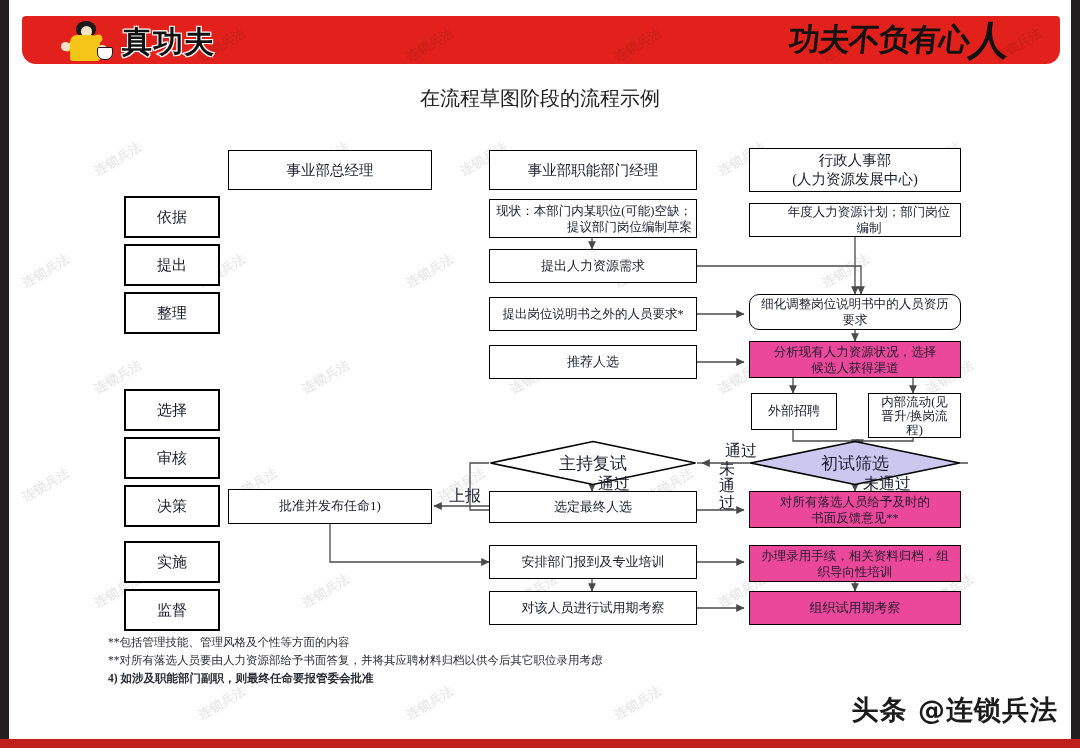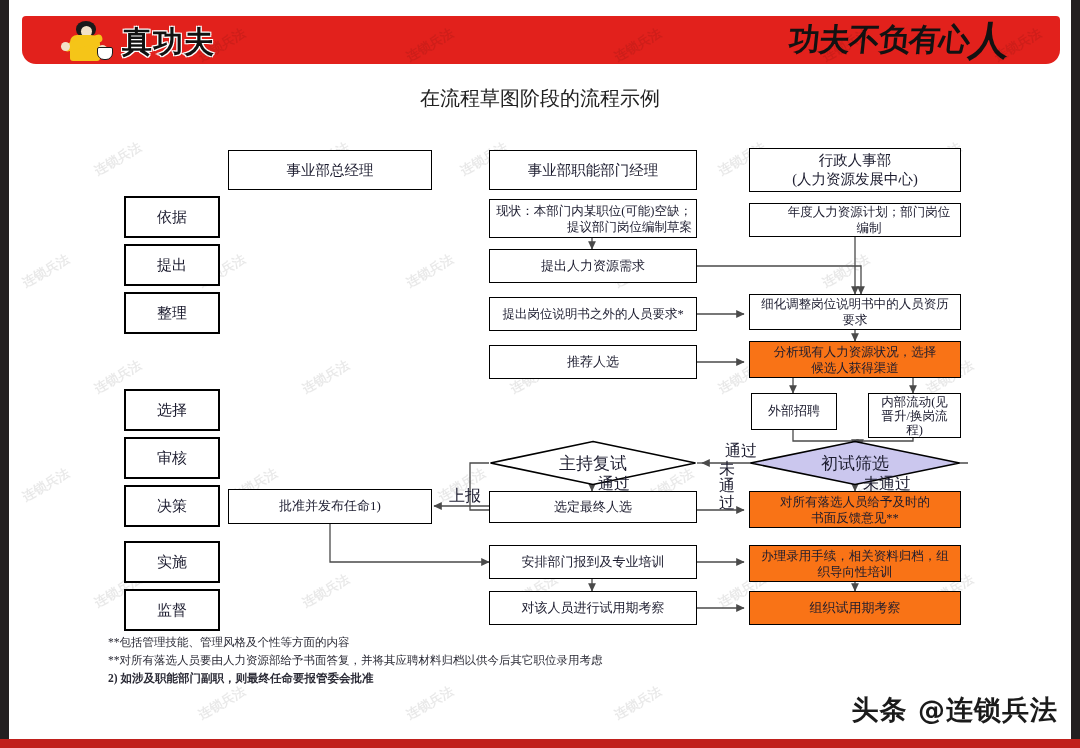--- a/index.html
+++ b/index.html
@@ -78,21 +78,21 @@
   .node {
     position:absolute;
     border:1.6px solid #000;
     background:#fff;
     display:flex; align-items:center; justify-content:center;
     text-align:center;
     font-size:13px; color:#1b1b2e; line-height:1.28;
     padding:2px 4px;
   }
   .node.hdr { font-size:14.5px; }
-  .node.purple { background:#f97316; }
+  .node.purple { background:#ec4899; }
   .node.small { font-size:12.5px; }
   .node.thin { border-width:1.2px;align-items:flex-end; }
 
   .stage {
     position:absolute; left:124px; width:96px; height:42px;
     border:2px solid #000; background:#fff;
     display:flex; align-items:center; justify-content:center;
     font-size:15px; color:#1b1b2e;
   }
 
@@ -325,21 +325,21 @@
     <div class="node" style="left:489px; top:545px; width:208px; height:34px;">
       <span>安排部门报到及专业培训</span>
     </div>
     <div class="node" style="left:489px; top:591px; width:208px; height:34px;">
       <span>对该人员进行试用期考察</span>
     </div>
 
     <div class="node small" style="left:749px; top:203px; width:212px; height:34px;padding-left:32px;">
       <span>年度人力资源计划；部门岗位编制</span>
     </div>
-    <div class="node small" style="left:749px; top:294px; width:212px; height:36px; flex-direction:column;">
+    <div class="node small" style="left:749px; top:294px; width:212px; height:36px; flex-direction:column;border-radius:10px;">
       <span>细化调整岗位说明书中的人员资历</span>
       <span>要求</span>
     </div>
     <div class="node small purple" style="left:749px; top:341px; width:212px; height:37px; flex-direction:column;">
       <span>分析现有人力资源状况，选择</span>
       <span>候选人获得渠道</span>
     </div>
     <div class="node" style="left:751px; top:393px; width:86px; height:37px;">
       <span>外部招聘</span>
     </div>
@@ -376,19 +376,19 @@
       <div>过</div>
     </div>
     <div class="elabel" style="left:863px; top:476px;">未通过</div>
     <div class="elabel" style="left:449px; top:488px;">上报</div>
 
   </div>
 
   <div id="notes">
     <div>**包括管理技能、管理风格及个性等方面的内容</div>
     <div>**对所有落选人员要由人力资源部给予书面答复，并将其应聘材料归档以供今后其它职位录用考虑</div>
-    <div class="b">2) 如涉及职能部门副职，则最终任命要报管委会批准</div>
+    <div class="b">4) 如涉及职能部门副职，则最终任命要报管委会批准</div>
   </div>
 
   <div id="brandmark">头条 @连锁兵法</div>
   <div id="footbar"></div>
 
 </div>
 
 </body></html>

